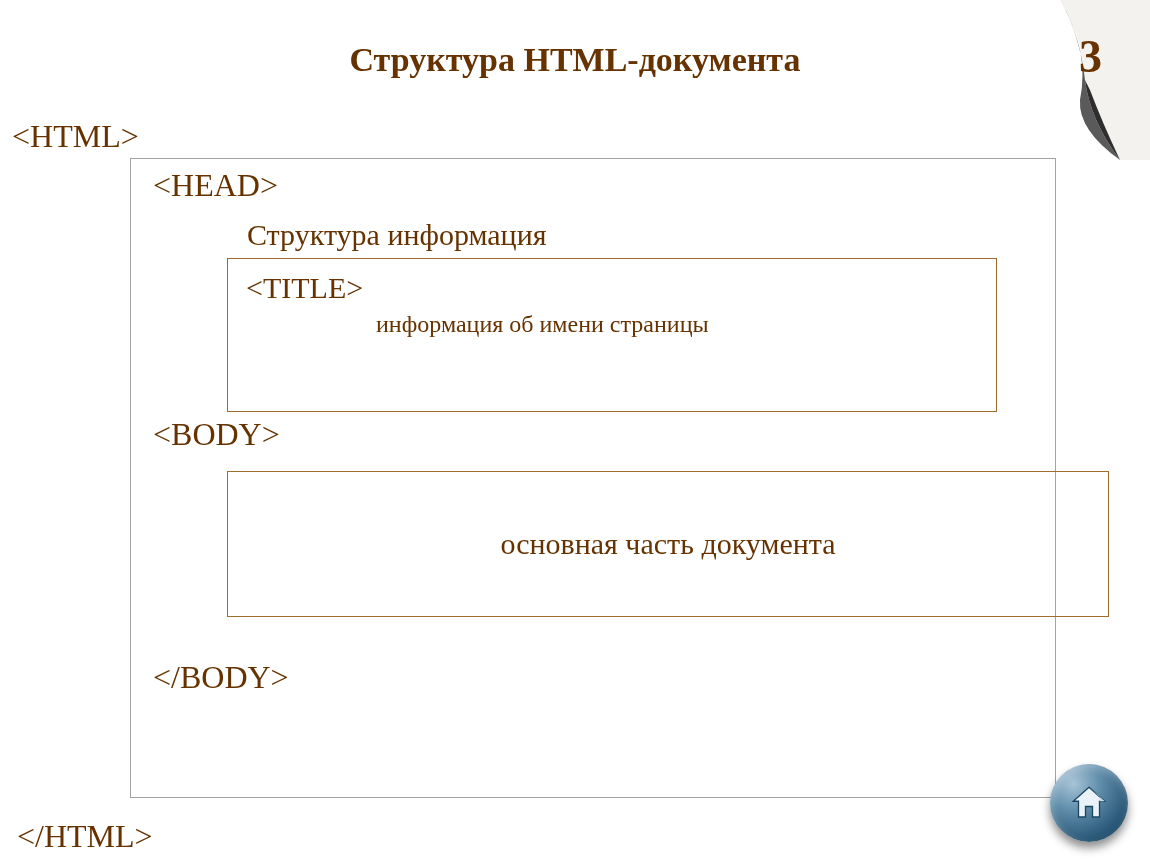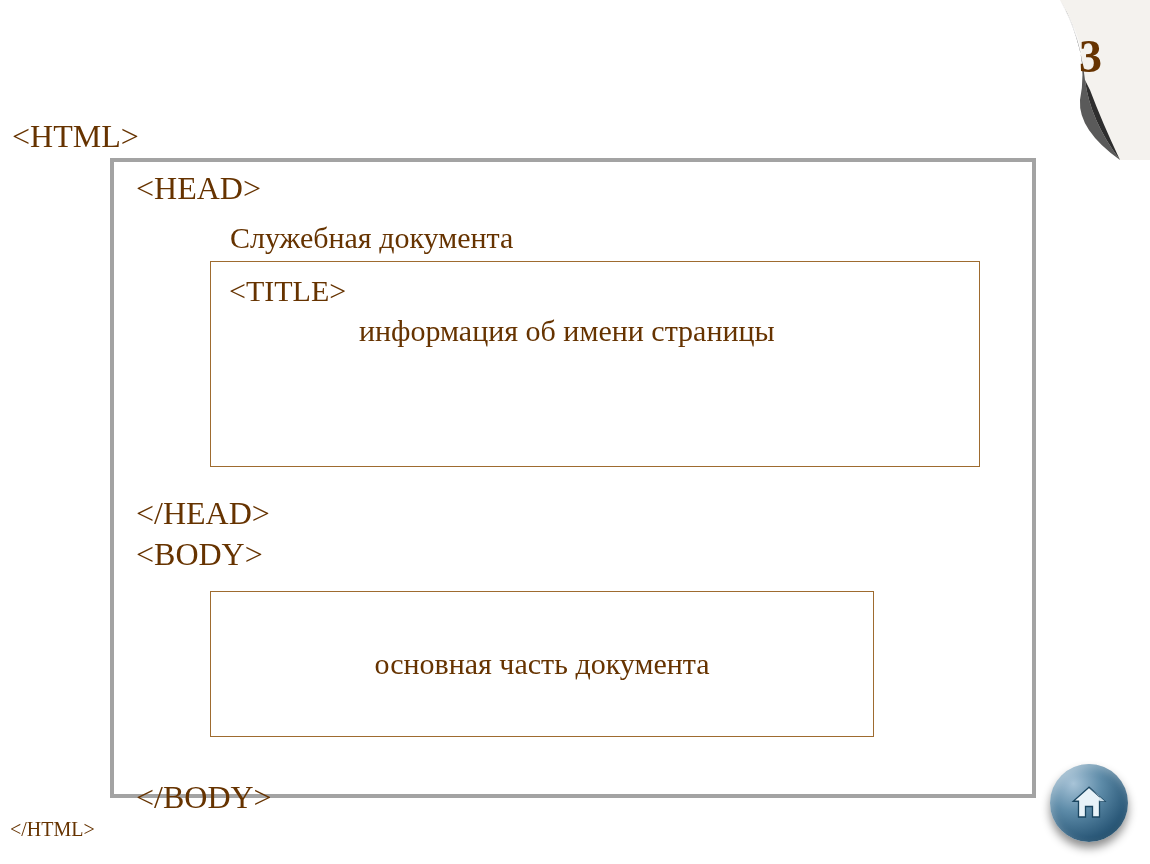--- a/index.html
+++ b/index.html
@@ -38,69 +38,69 @@
   .html-open {
     position: absolute;
     top: 118px;
     left: 12px;
     font-size: 32px;
     color: #663300;
   }
   .html-close {
     position: absolute;
     top: 818px;
-    left: 10px;
-    font-size: 20px;
+    left: 17px;
+    font-size: 32px;
     color: #663300;
   }
   .outer-box {
     position: absolute;
     top: 158px;
-    left: 110px;
+    left: 130px;
     width: 926px;
     height: 640px;
-    border: 4px solid #a3a3a3;
+    border: 1px solid #a3a3a3;
   }
   .head-open, .head-close, .body-open, .body-close {
     font-size: 32px;
     color: #663300;
     padding-left: 22px;
   }
   .head-open { padding-top: 8px; }
   .service-info {
     font-size: 30px;
     color: #663300;
     padding-left: 116px;
     padding-top: 14px;
     padding-bottom: 6px;
   }
   .title-box {
     margin-left: 96px;
     width: 770px;
-    height: 206px;
+    height: 154px;
     border: 1px solid #9e6b2f;
     padding: 12px 18px 10px 18px;
   }
   .title-open, .title-close {
     font-size: 30px;
     color: #663300;
   }
   .title-info {
-    font-size: 30px;
+    font-size: 24px;
     color: #663300;
     padding-left: 130px;
     padding-top: 6px;
     padding-bottom: 6px;
   }
   .head-close { padding-top: 28px; }
   .body-open { padding-top: 4px; }
   .body-box {
     margin-left: 96px;
     margin-top: 18px;
-    width: 664px;
+    width: 882px;
     height: 146px;
     border: 1px solid #9e6b2f;
     display: flex;
     align-items: center;
     justify-content: center;
   }
   .body-content {
     font-size: 30px;
     color: #663300;
     text-align: center;
@@ -130,34 +130,34 @@
     <path d="M 30 0 Q 60 50 50 100 Q 48 130 90 160 L 120 160 L 120 0 Z" fill="#f4f2ee"></path>
     <path d="M 30 0 Q 60 50 50 100 Q 48 130 90 160 Q 60 120 55 80 Q 50 35 30 0 Z" fill="#5a5a5a"></path>
     <path d="M 55 80 Q 60 120 90 160 Q 72 122 60 90 Z" fill="#2e2e2e"></path>
     <path d="M 30 0 Q 48 30 52 55 Q 44 28 30 0 Z" fill="#ffffff" opacity="0.8"></path>
   </svg>
 </div>
 
 <div class="slide-number">3</div>
 
 <div class="title-block brown">
+  <div>Структура  HTML-документа</div>
 </div>
 
 <div class="html-open">&lt;HTML&gt;</div>
 
 <div class="outer-box">
   <div class="head-open">&lt;HEAD&gt;</div>
-  <div class="service-info">Служебная  документа</div>
+  <div class="service-info">Структура  информация</div>
 
   <div class="title-box">
     <div class="title-open">&lt;TITLE&gt;</div>
     <div class="title-info">информация об имени страницы</div>
   </div>
 
-  <div class="head-close">&lt;/HEAD&gt;</div>
   <div class="body-open">&lt;BODY&gt;</div>
 
   <div class="body-box">
     <div class="body-content">основная  часть документа</div>
   </div>
 
   <div class="body-close">&lt;/BODY&gt;</div>
 </div>
 
 <div class="html-close">&lt;/HTML&gt;</div>

